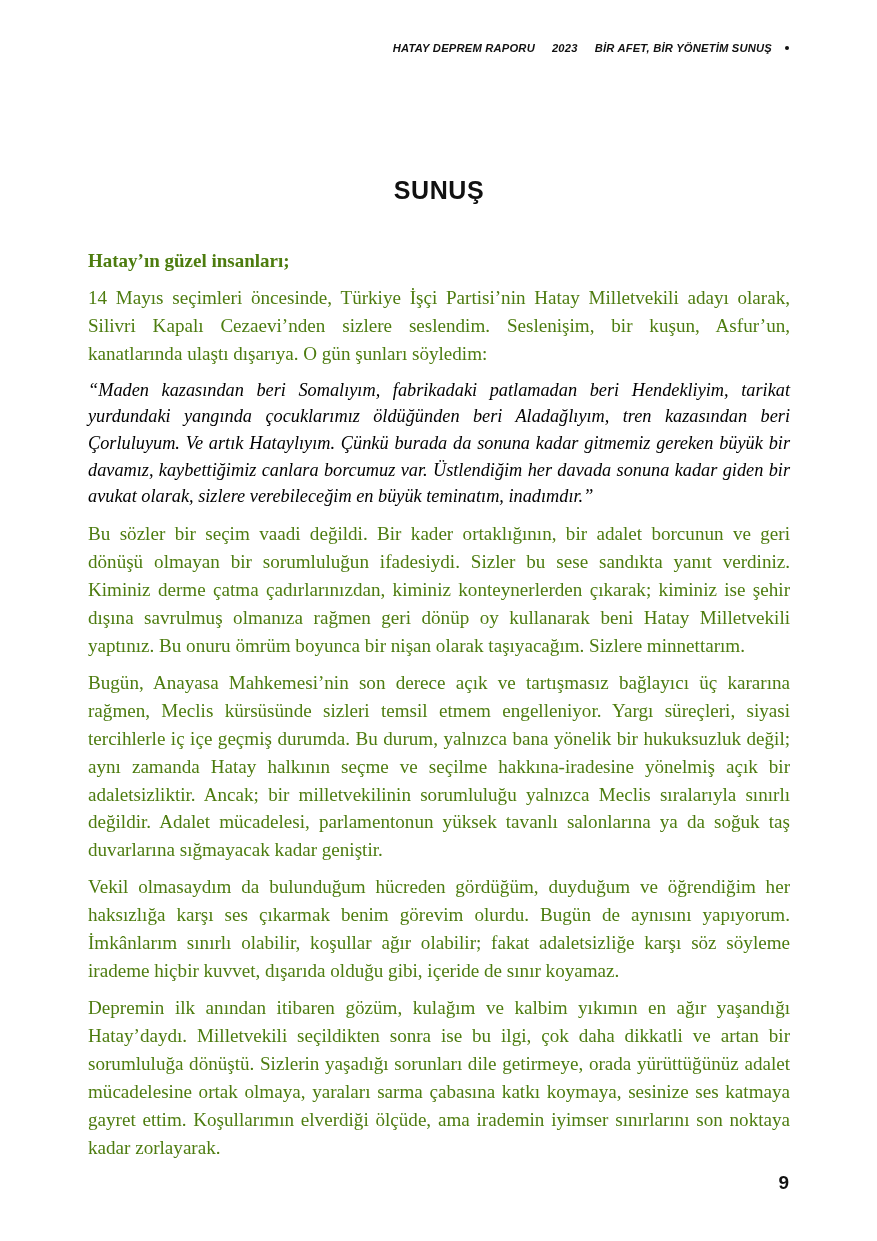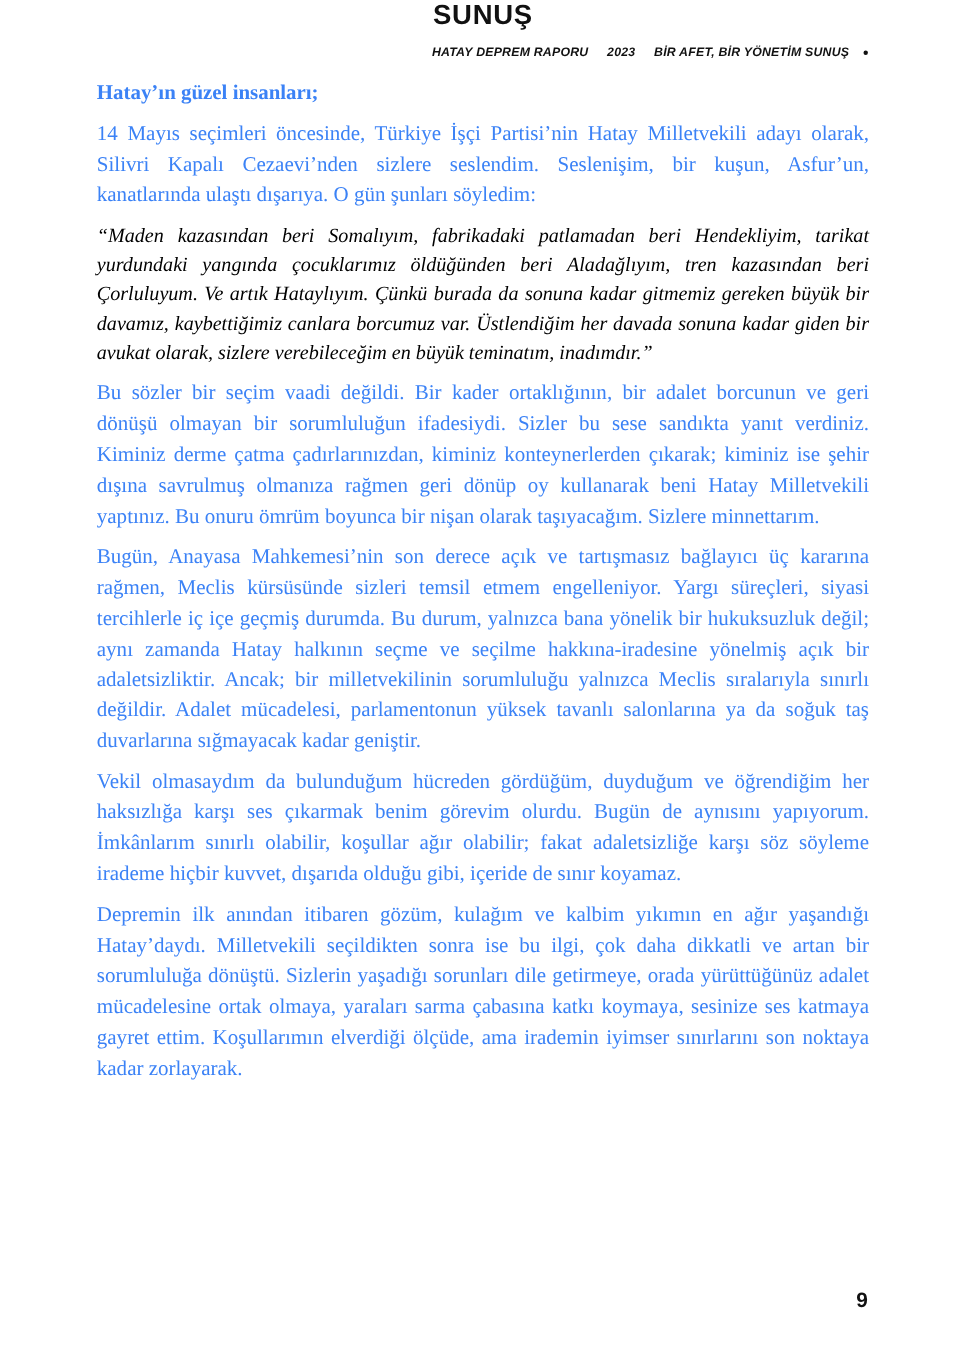--- a/index.html
+++ b/index.html
@@ -49,38 +49,39 @@
     margin-bottom: 1px;
   }
   .content {
     position: absolute;
     left: 88px;
     top: 0;
     width: 702px;
   }
   h1.doc-title {
     margin: 0;
+    padding-top: 176px;
     text-align: center;
     font-family: "Liberation Sans", sans-serif;
     font-size: 25px;
     font-weight: bold;
     letter-spacing: 0.6px;
     color: #111111;
   }
   .body-block {
     padding-top: 42px;
   }
   p {
     margin: 0 0 3px 0;
     font-size: 19.1px;
     line-height: 1.465;
     text-align: justify;
     text-justify: inter-word;
     hyphens: auto;
-    color: #3b82f6;
+    color: #4d7c0f;
   }
   p.salutation {
     font-weight: bold;
     margin-bottom: 9px;
     text-align: left;
     font-size: 19px;
   }
   p.quote {
     font-style: italic;
     font-size: 18.3px;

